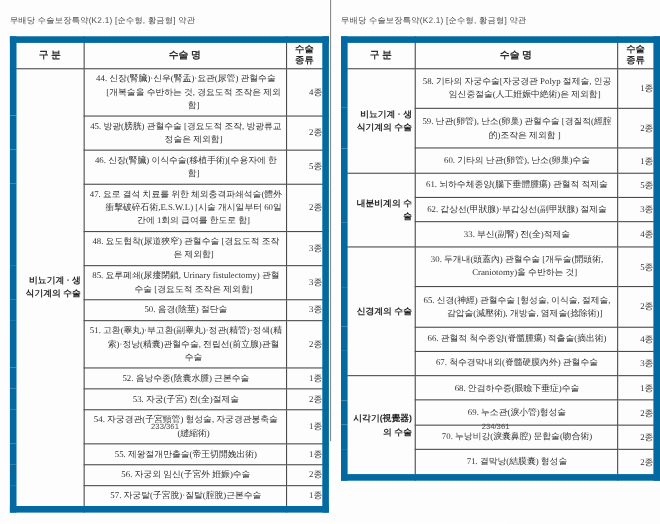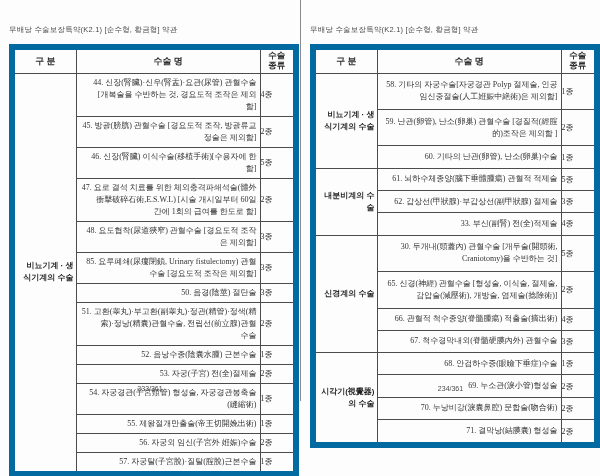--- a/index.html
+++ b/index.html
@@ -7,21 +7,21 @@
   body {
     background:#ffffff;
     font-family:"Liberation Serif", serif;
     color:#333333;
     overflow:hidden;
   }
   .sheet { display:flex; width:600px; height:476px; background:#fdfdfd; }
   .page {
     width:300px; height:401px;
     position:relative;
-    padding:23px 8px 0 9px;
+    padding:12px 8px 0 9px;
   }
   .page + .page { border-left:1px solid #8a8a8a; }
   .page-header {
     font-family:"Liberation Sans", sans-serif;
     font-size:7.5px;
     color:#4a4a4a;
     letter-spacing:0.2px;
     margin:2px 0 9px 0;
     white-space:nowrap;
   }
@@ -55,26 +55,26 @@
     line-height:1.5;
     padding:2px 2px 2px 4px;
     text-align:right;
     color:#1f1f1f;
   }
   td.name-cell {
     font-size:8px;
     line-height:1.5;
     padding:3px 3px 3px 19px;
     text-indent:-14px;
-    text-align:right;
+    text-align:center;
     color:#333333;
   }
   td.kinds-cell {
     font-size:8px;
-    text-align:left;
+    text-align:right;
     color:#333333;
   }
   .page-footer {
     position:absolute;
     left:0; bottom:9px;
     width:100%;
     text-align:center;
     font-family:"Liberation Sans", sans-serif;
     font-size:7px;
     color:#4a4a4a;

